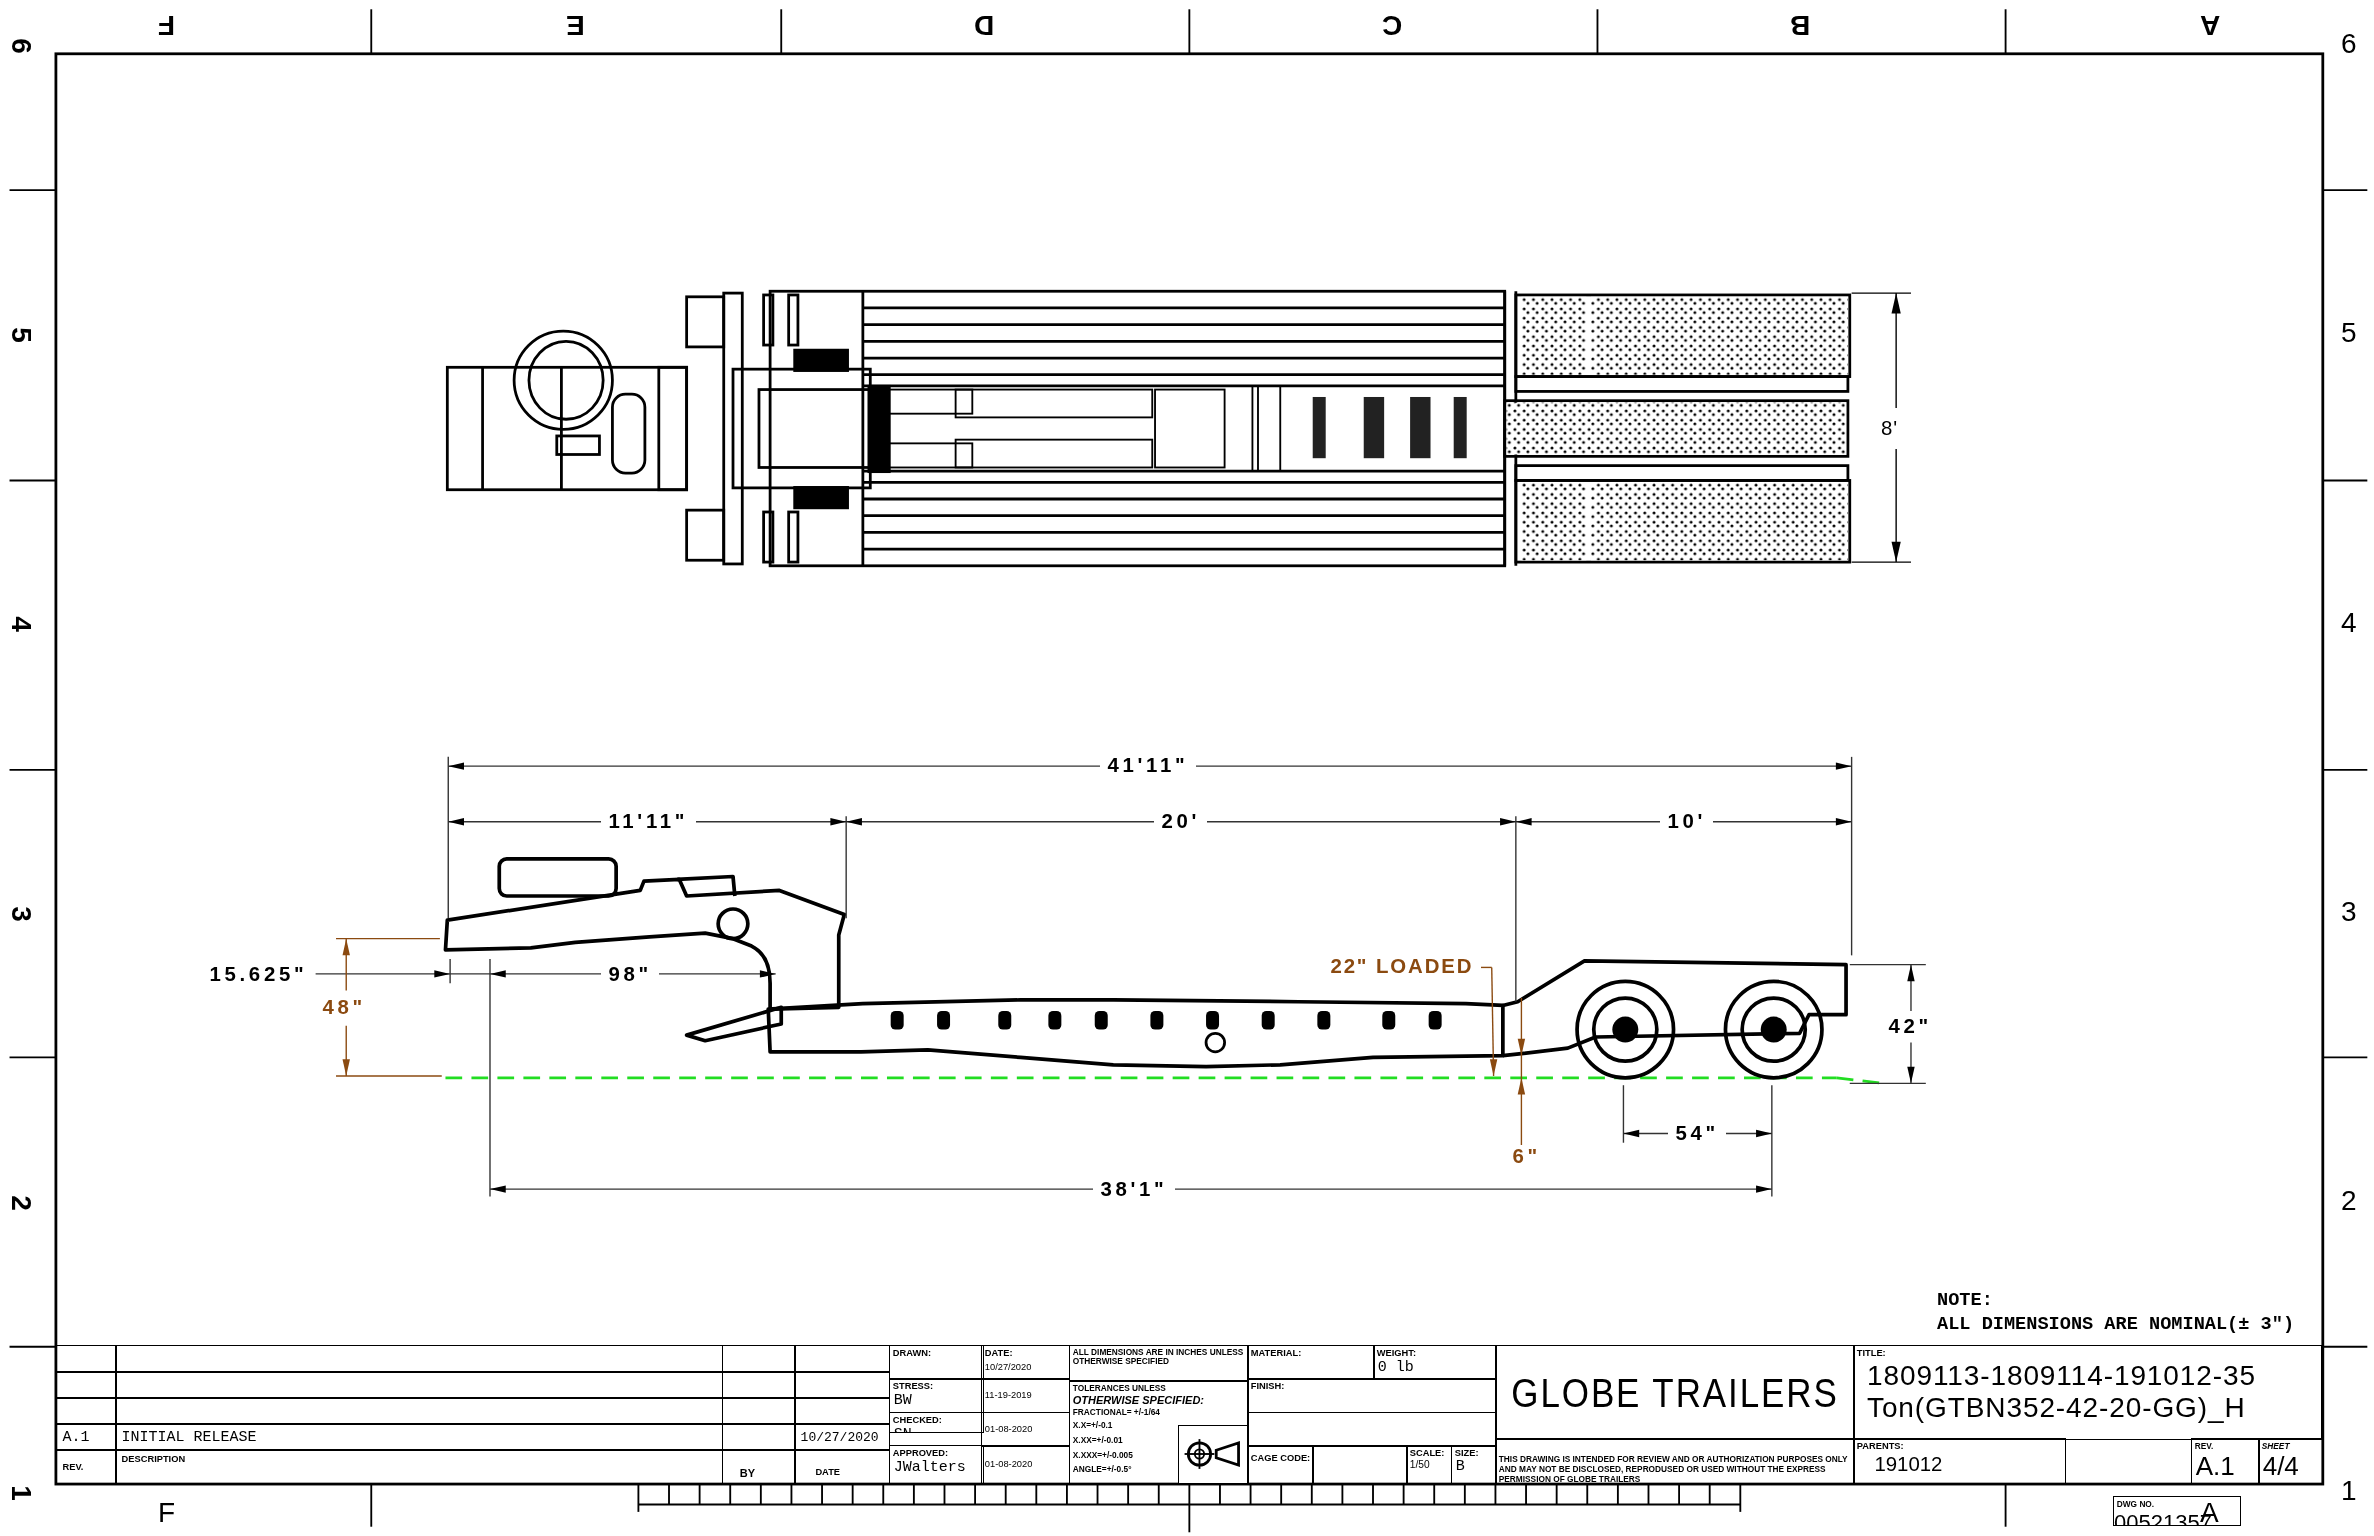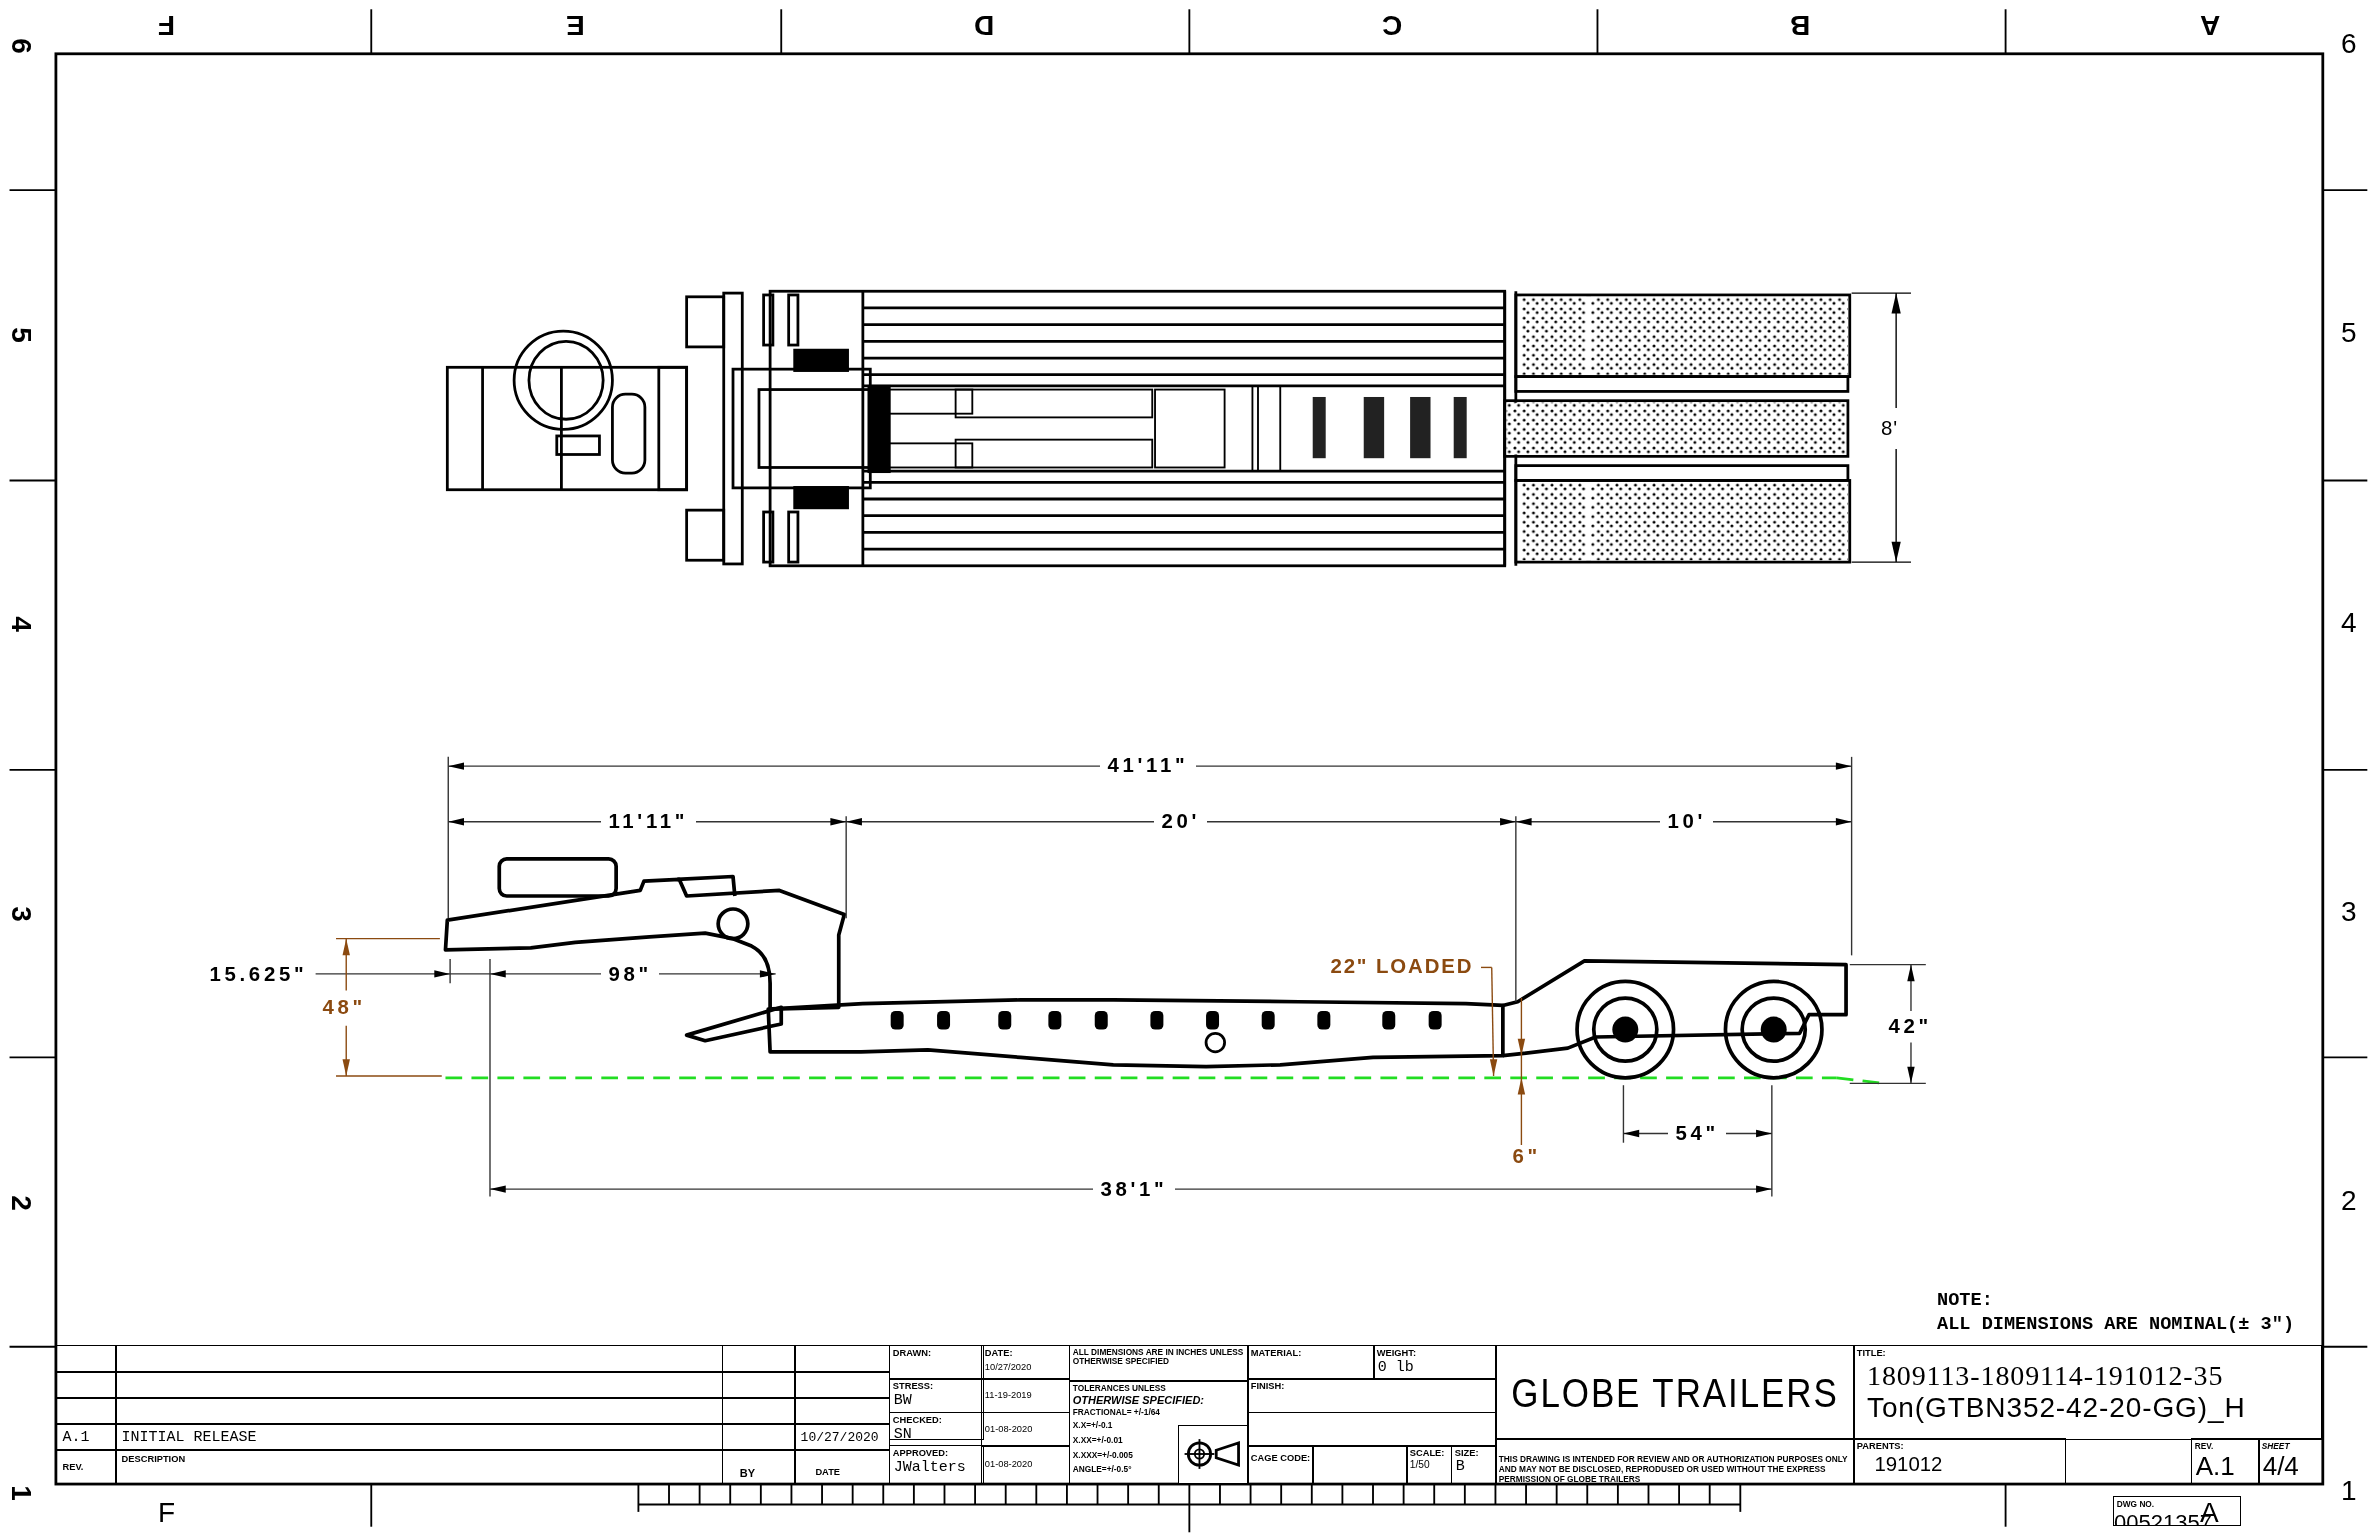--- a/index.html
+++ b/index.html
@@ -375,21 +375,21 @@
     <div class="tb-lbl">DATE:</div>
     <div class="tb-lbl" style="font-weight:normal;">10/27/2020</div>
   </div>
   <div class="tb-cell" style="left:889px;top:1378px;width:95px;height:35px;">
     <div class="tb-lbl">STRESS:</div>
     <div class="tb-val" style="font-size:15px;line-height:15px;">BW</div>
   </div>
   <div class="tb-cell" style="left:981px;top:1378px;width:89px;height:35px;display:flex;align-items:center;">
     <div class="tb-lbl" style="font-weight:normal;">11-19-2019</div>
   </div>
-  <div class="tb-cell" style="left:889px;top:1412px;width:95px;height:28px;">
+  <div class="tb-cell" style="left:889px;top:1412px;width:95px;height:21px;">
     <div class="tb-lbl">CHECKED:</div>
     <div class="tb-val" style="font-size:15px;line-height:15px;">SN</div>
   </div>
   <div class="tb-cell" style="left:981px;top:1412px;width:89px;height:35px;display:flex;align-items:center;">
     <div class="tb-lbl" style="font-weight:normal;">01-08-2020</div>
   </div>
   <div class="tb-cell" style="left:889px;top:1445px;width:95px;height:39px;">
     <div class="tb-lbl">APPROVED:</div>
     <div class="tb-val" style="font-size:15px;line-height:16.7px;">JWalters</div>
   </div>
@@ -449,21 +449,21 @@
 
   <div class="tb-cell" style="left:1495px;top:1345px;width:360px;height:95px;display:flex;align-items:center;justify-content:center;">
     <div style="font-family:'Liberation Sans',sans-serif;font-size:35px;letter-spacing:1.9px;transform:scaleY(1.15);">GLOBE TRAILERS</div>
   </div>
   <div class="tb-cell" style="left:1495px;top:1438px;width:360px;height:46px;">
     <div class="tb-small" style="font-size:8.3px;line-height:10.2px;padding-top:15px;">THIS DRAWING IS INTENDED FOR REVIEW AND OR AUTHORIZATION PURPOSES ONLY AND MAY NOT BE DISCLOSED, REPRODUSED OR USED WITHOUT THE EXPRESS PERMISSION OF GLOBE TRAILERS</div>
   </div>
 
   <div class="tb-cell" style="left:1853px;top:1345px;width:469px;height:95px;">
     <div class="tb-lbl">TITLE:</div>
-    <div style="font-family:Liberation Serif, serif;font-size:28px;padding-left:13px;line-height:32px;letter-spacing:0.9px;">1809113-1809114-191012-35</div>
+    <div style="font-family:Liberation Sans, sans-serif;font-size:28px;padding-left:13px;line-height:32px;letter-spacing:0.9px;">1809113-1809114-191012-35</div>
     <div style="font-family:'Liberation Sans',sans-serif;font-size:28px;padding-left:13px;line-height:32px;letter-spacing:0.9px;">Ton(GTBN352-42-20-GG)_H</div>
   </div>
   <div class="tb-cell" style="left:1853px;top:1438px;width:213px;height:46px;">
     <div class="tb-lbl">PARENTS:</div>
     <div style="font-family:'Liberation Sans',sans-serif;font-size:20.4px;padding-left:20.4px;">191012</div>
   </div>
   <div class="tb-cell" style="left:2065px;top:1496px;width:128px;height:30px;margin-left:48px;">
     <div class="tb-lbl" style="font-size:8.3px;">DWG NO.</div>
     <div style="font-family:'Liberation Sans',sans-serif;font-size:22px;line-height:24px;">00521357</div>
   </div>

